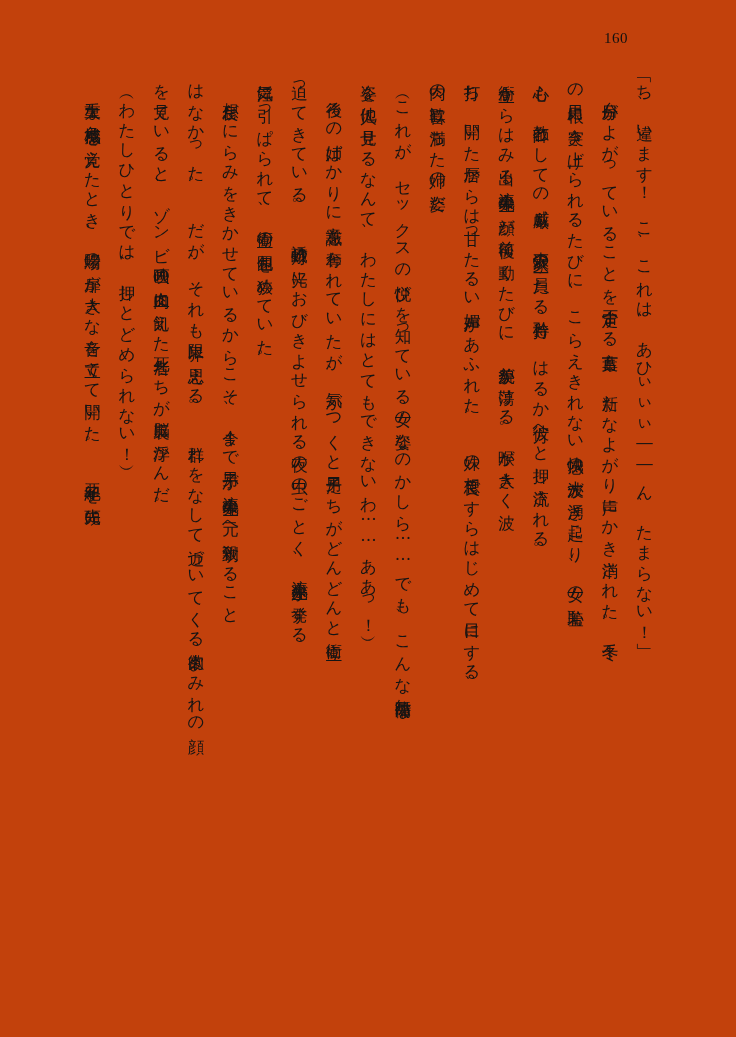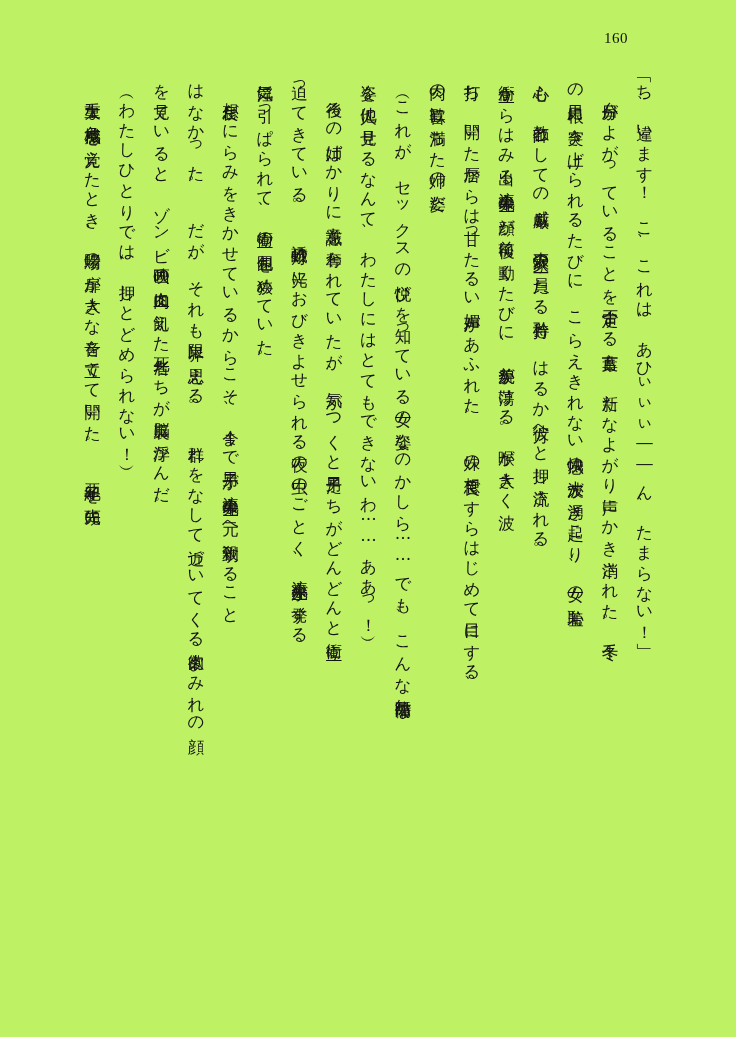--- a/index.html
+++ b/index.html
@@ -4,21 +4,21 @@
 <style>
   html, body {
     margin: 0;
     padding: 0;
     background: #ffffff;
   }
   .page {
     position: relative;
     width: 736px;
     height: 1037px;
-    background: #bef264;
+    background: #c2410c;
     overflow: hidden;
     font-family: "DejaVu Serif", "Liberation Serif", serif;
     color: #1a1a1a;
   }
   .page-number {
     position: absolute;
     top: 30px;
     right: 108px;
     font-size: 15px;
     font-family: "Liberation Serif", "DejaVu Serif", serif;

